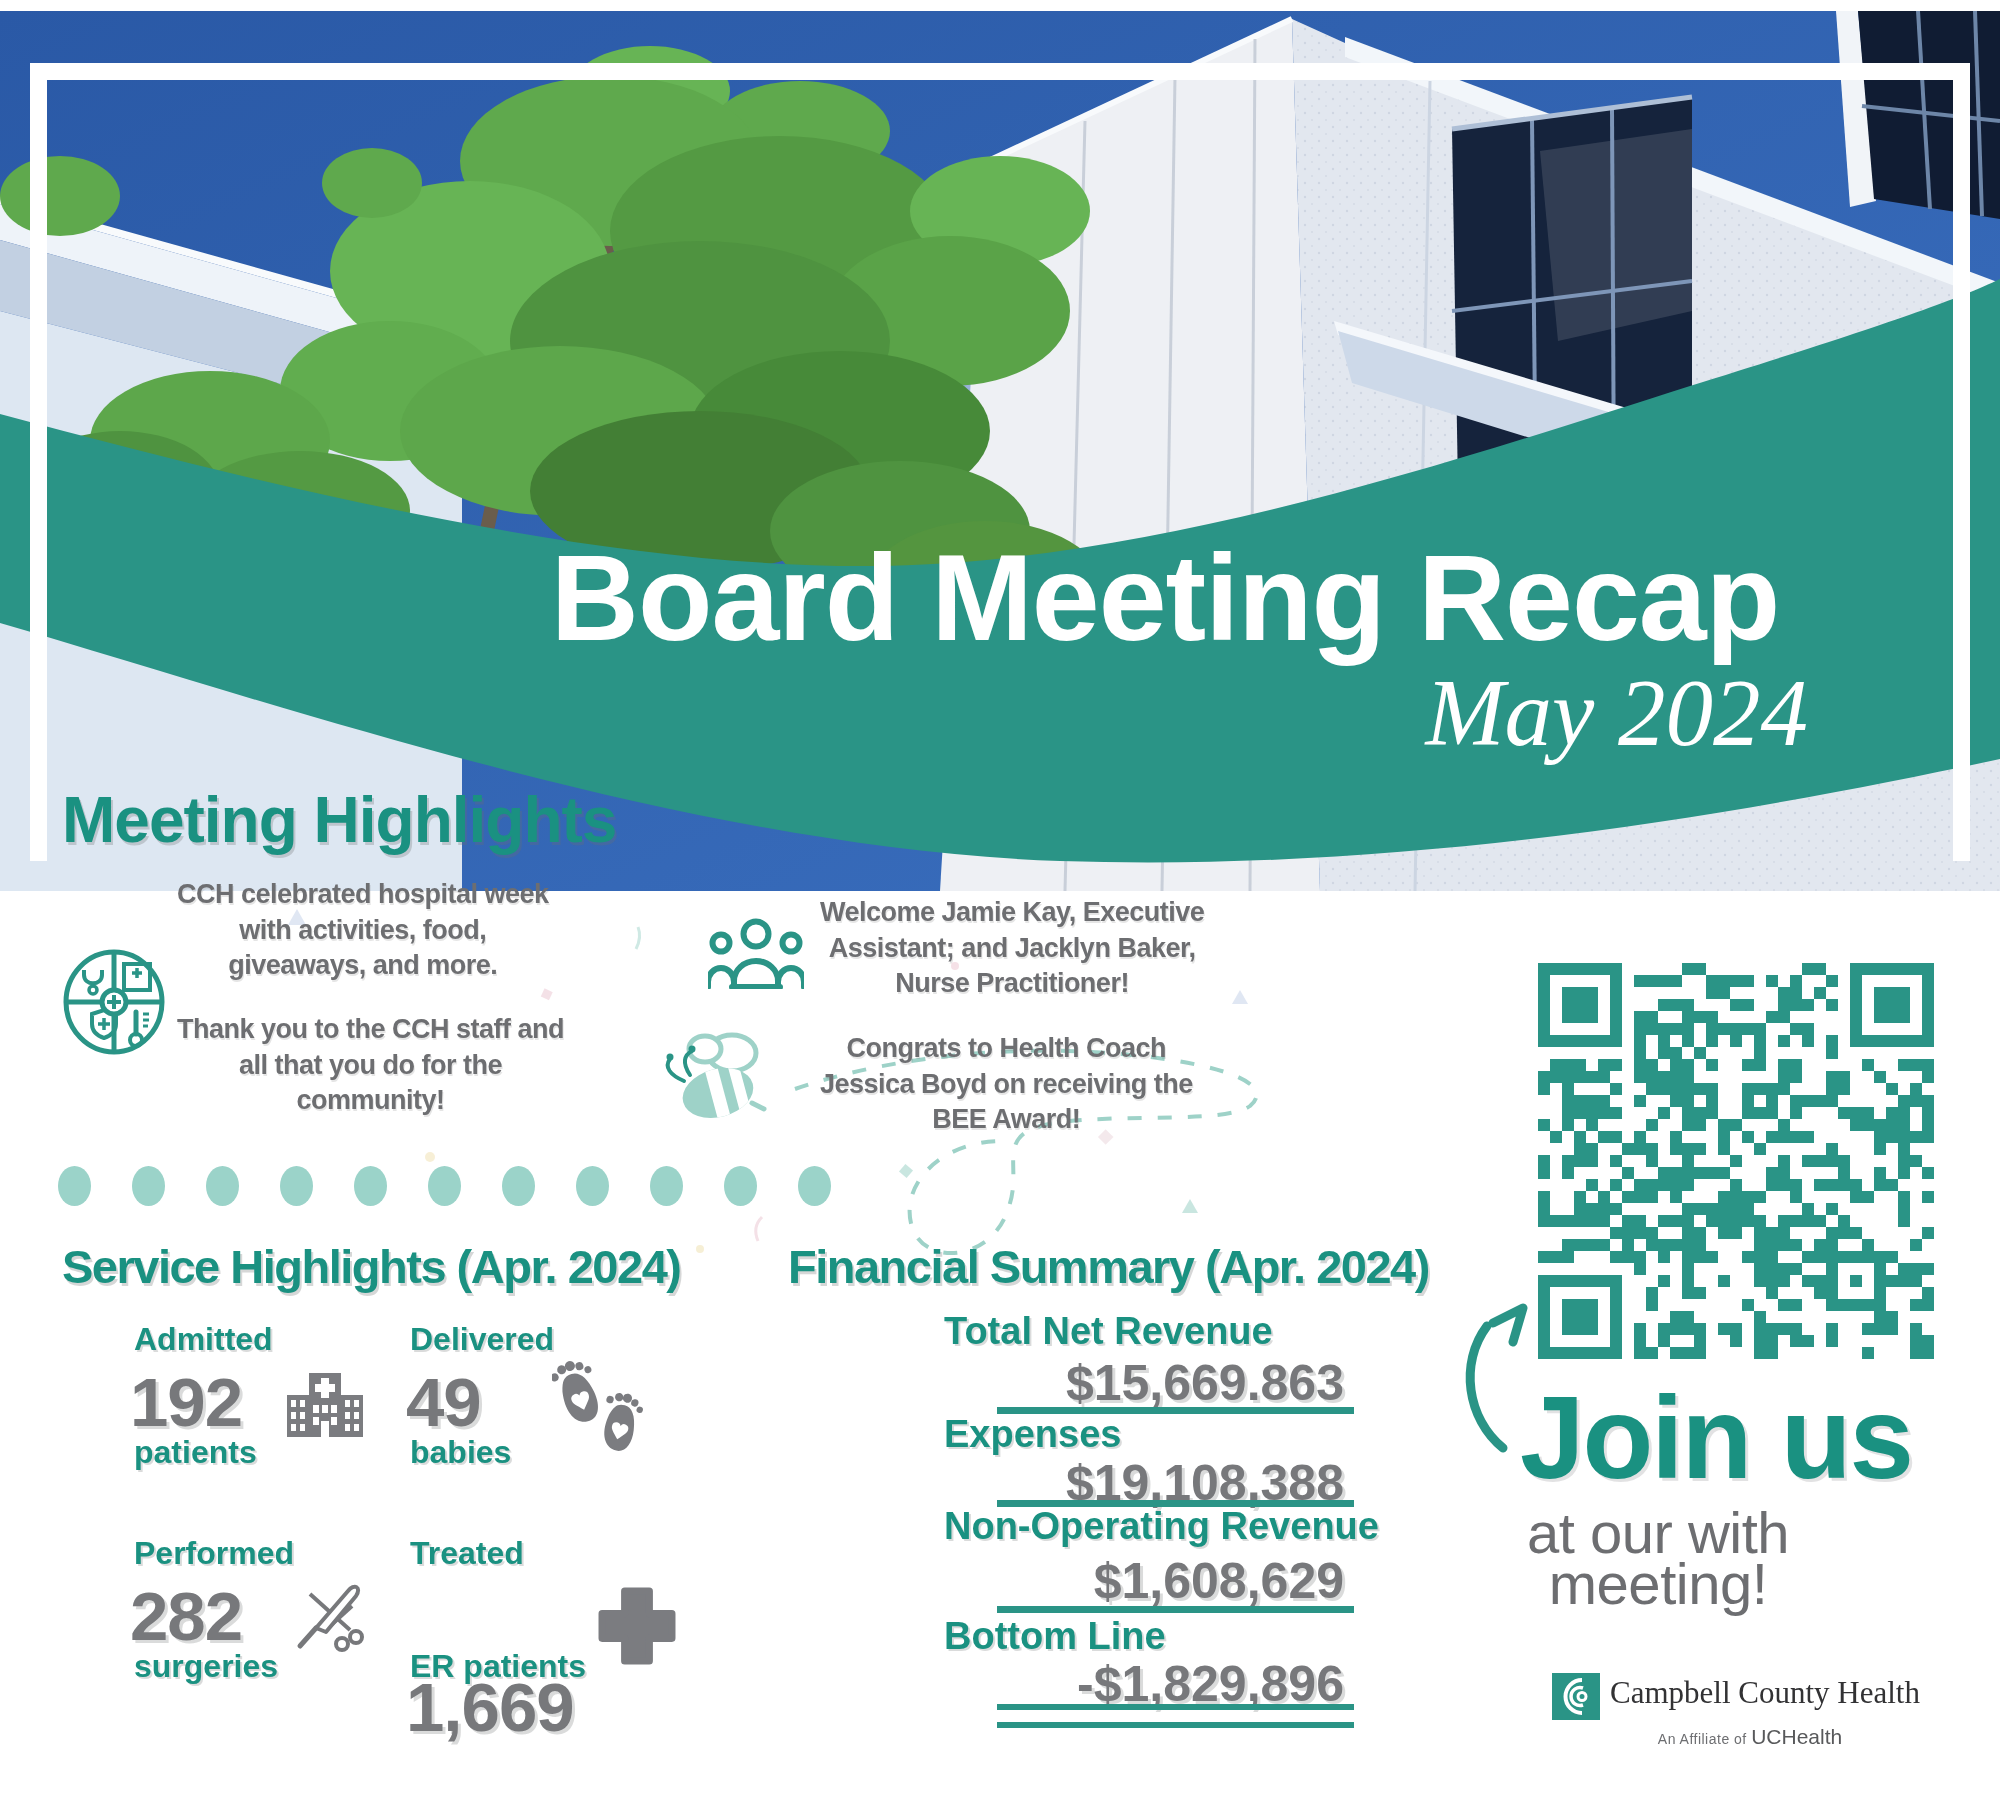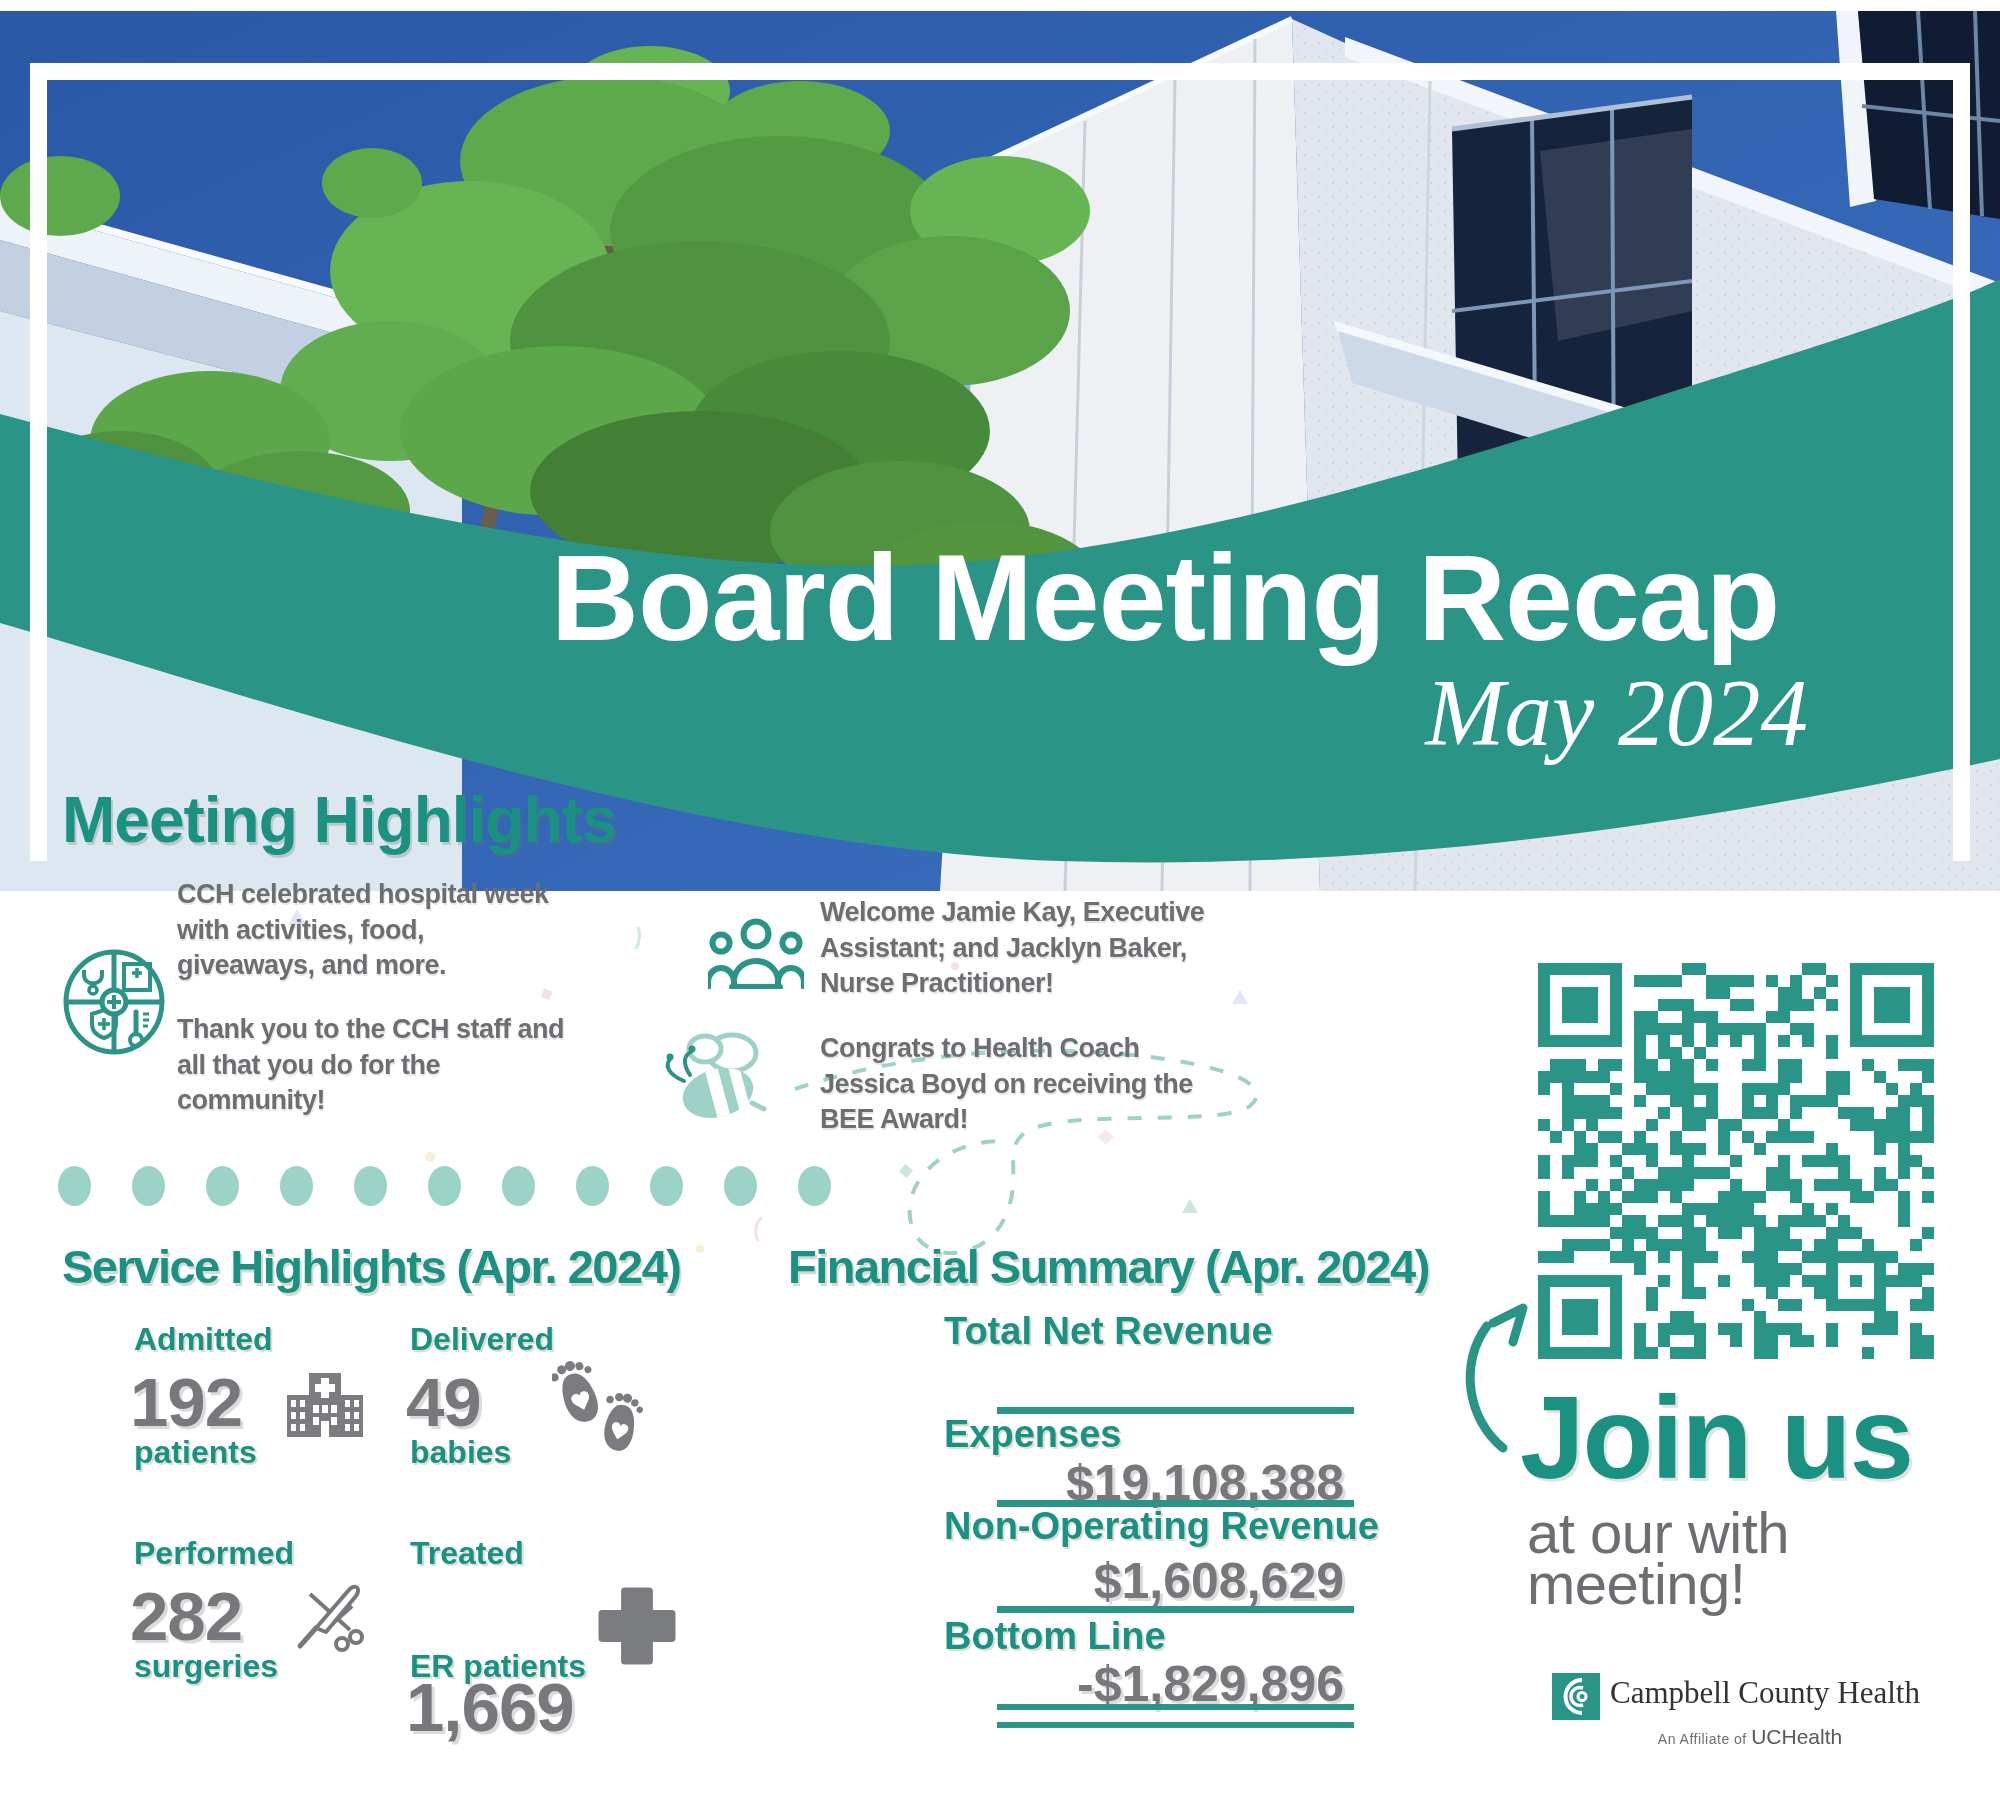--- a/index.html
+++ b/index.html
@@ -1,19 +1,19 @@
 <!DOCTYPE html>
 <html><head>
 <meta charset="utf-8">
 <style>
   html,body{margin:0;padding:0;background:#fff;}
   #canvas{position:relative;width:2000px;height:1806px;background:#fff;overflow:hidden;
           font-family:"Liberation Sans",sans-serif;margin-top:11px;}
   .abs{position:absolute;}
-  .nowrap{white-space:nowrap;}
+  .nowrap{white-space:nowrap;text-align:center;}
   
   #header-art{left:0;top:0;}
   #main-title{left:500px;top:522px;width:1330px;text-align:center;color:#fff;
               font-size:122px;font-weight:bold;letter-spacing:-1px;line-height:130px;}
   #issue-date{left:1200px;top:652px;width:608px;text-align:right;color:#fff;
               font-family:"Liberation Serif",serif;font-style:italic;font-size:95px;line-height:100px;}
   
   .teal{color:#1a9181;}
   .h1{font-size:64px;font-weight:bold;letter-spacing:-1px;text-shadow:2px 3px 0 rgba(109,110,113,.28);}
   .h2{font-size:47px;font-weight:bold;letter-spacing:-1.5px;text-shadow:2px 3px 0 rgba(109,110,113,.28);}
@@ -348,20 +348,21 @@
   <div class="abs stat-label nowrap" style="left:410px;top:1524px">Treated</div>
   <div class="abs stat-value nowrap" style="left:406px;top:1657px">1,669</div>
   <div class="abs stat-label nowrap" style="left:410px;top:1637px">ER patients</div>
   <svg class="abs" style="left:598px;top:1576px" width="78" height="78" viewBox="0 0 76 76">
     <path d="M 26,4 h 24 v 22 h 22 v 24 h -22 v 22 h -24 v -22 h -22 v -24 h 22 z" fill="#7b7c80" stroke="#7b7c80" stroke-width="7" stroke-linejoin="round"></path>
   </svg>
 
   <div class="abs h2 teal nowrap" style="left:788px;top:1228px">Financial Summary (Apr. 2024)</div>
 
   <div class="abs fin-label nowrap" style="top:1299px">Total Net Revenue</div>
+  <div class="abs fin-value nowrap" style="top:1343px">$15,669.863</div>
   <div class="abs fin-rule" style="top:1396px"></div>
 
   <div class="abs fin-label nowrap" style="top:1402px">Expenses</div>
   <div class="abs fin-value nowrap" style="top:1443px">$19,108,388</div>
   <div class="abs fin-rule" style="top:1489px"></div>
 
   <div class="abs fin-label nowrap" style="top:1494px">Non-Operating Revenue</div>
   <div class="abs fin-value nowrap" style="top:1541px">$1,608,629</div>
   <div class="abs fin-rule" style="top:1595px"></div>
 

